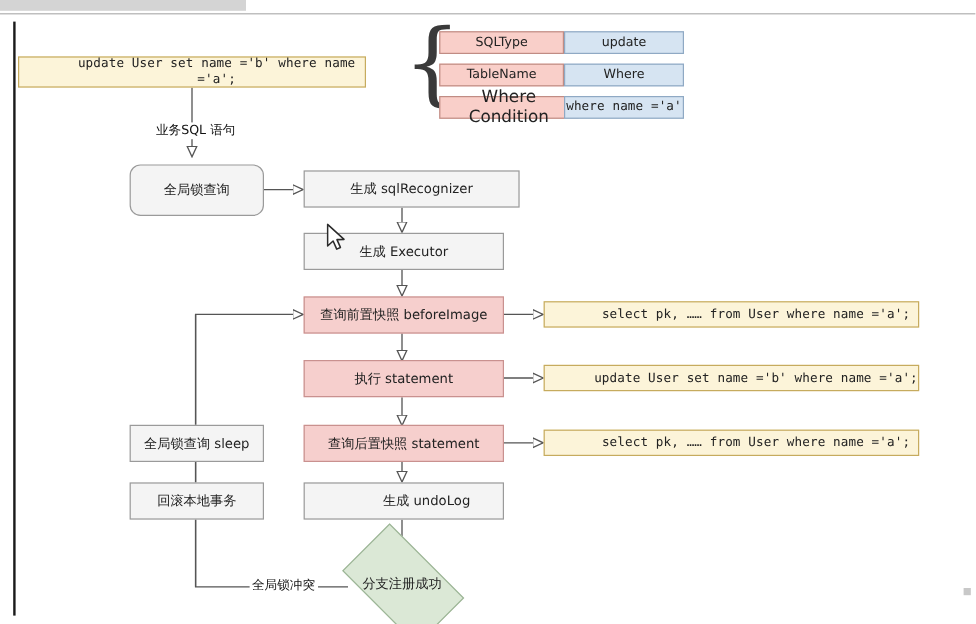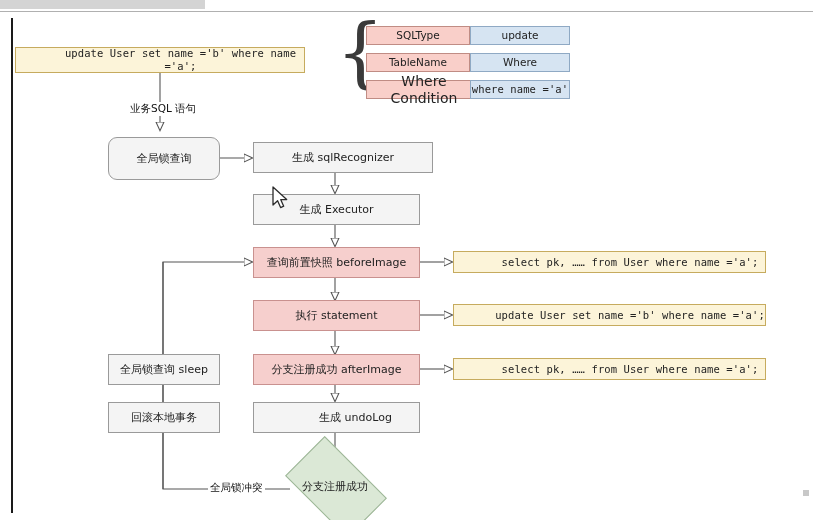--- a/index.html
+++ b/index.html
@@ -128,21 +128,21 @@
   <div class="node nd-gray nd-round" style="left:108px;top:137px;width:112px;height:43px;">全局锁查询</div>
 
   <div class="node nd-gray" style="left:253px;top:142px;width:180px;height:31px;">生成 sqlRecognizer</div>
 
   <div class="node nd-pink" style="left:253px;top:247px;width:167px;height:31px;">查询前置快照 beforeImage</div>
 
   <div class="node nd-gray" style="left:253px;top:194px;width:167px;height:31px;">生成 Executor</div>
 
   <div class="node nd-pink" style="left:253px;top:300px;width:167px;height:31px;">执行 statement</div>
 
-  <div class="node nd-pink" style="left:253px;top:354px;width:167px;height:31px;">分支注册成功 afterImage</div>
+  <div class="node nd-pink" style="left:253px;top:354px;width:167px;height:31px;">查询后置快照 statement</div>
 
   <div class="node nd-gray" style="left:253px;top:402px;width:167px;height:31px;padding-left:38px;">生成 undoLog</div>
 
   <div class="node nd-gray" style="left:108px;top:354px;width:112px;height:31px;">全局锁查询 sleep</div>
 
   <div class="node nd-gray" style="left:108px;top:402px;width:112px;height:31px;">回滚本地事务</div>
 
   <div class="node nd-yellow mono" style="left:453px;top:251px;width:313px;height:22px;">select pk, …… from User where name ='a';</div>
 
   <div class="node nd-yellow mono" style="left:453px;top:304px;width:313px;height:22px;">update User set name ='b' where name ='a';</div>

